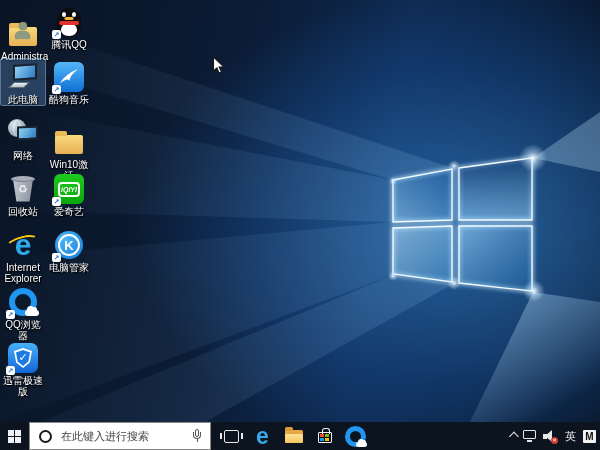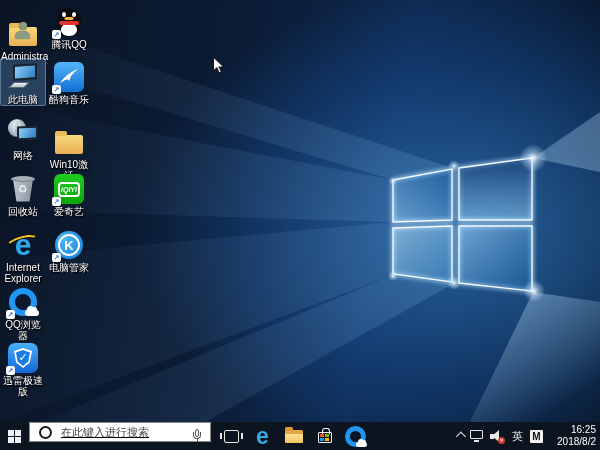--- a/index.html
+++ b/index.html
@@ -90,21 +90,21 @@
 
   
   .cursor { position:absolute; left:212px; top:56px; z-index:20; pointer-events:none; }
 
   
   .taskbar { position:absolute; left:0; bottom:0; width:600px; height:28px; background:#0c1420; z-index:10; }
   .start { position:absolute; left:0; top:0; width:29px; height:28px; display:flex; align-items:center; justify-content:center; }
   .winlogo { display:grid; grid-template-columns:6px 6px; grid-template-rows:6px 6px; gap:1px; }
   .winlogo span { background:#eef2f5; }
 
-  .search { position:absolute; left:29px; top:0; width:182px; height:20px; background:#fff; border:1px solid #8a8a8a; display:flex; align-items:center;text-decoration:underline; }
+  .search { position:absolute; left:29px; top:0; width:182px; height:28px; background:#fff; border:1px solid #8a8a8a; display:flex; align-items:center; }
   .cortana { width:13px; height:13px; border:2px solid #1b1b1b; border-radius:50%; margin:0 9px 0 9px; flex:none; }
   .search .ph { font-size:11px; color:#454545; white-space:nowrap; }
   .mic { position:absolute; right:8px; top:6px; width:10px; height:16px; }
   .mic .cap { position:absolute; left:3px; top:0; width:4px; height:8px; border:1px solid #555; border-radius:2px; }
   .mic .u { position:absolute; left:1px; top:3px; width:8px; height:7px; border:1px solid #555; border-top:none; border-radius:0 0 5px 5px; }
   .mic .st { position:absolute; left:4.5px; top:10px; width:1px; height:3px; background:#555; }
 
   .tb-apps { position:absolute; left:216px; top:0; height:28px; display:flex; }
   .tb-btn { width:31px; height:28px; display:flex; align-items:center; justify-content:center; position:relative; }
 
@@ -396,18 +396,14 @@
   <div class="tray">
     <div class="chev"></div>
     <div class="tmon"></div>
     <div class="tvol">
       <span class="sq"></span>
         <span class="cone"></span>
       <span class="mute">×</span>
     </div>
     <span class="lang">英</span>
     <div class="imem">M</div>
-    <div class="clock">
-      <div>16:25</div>
-      <div>2018/8/2</div>
-    </div>
   </div>
 </div>
 
 </body></html>

